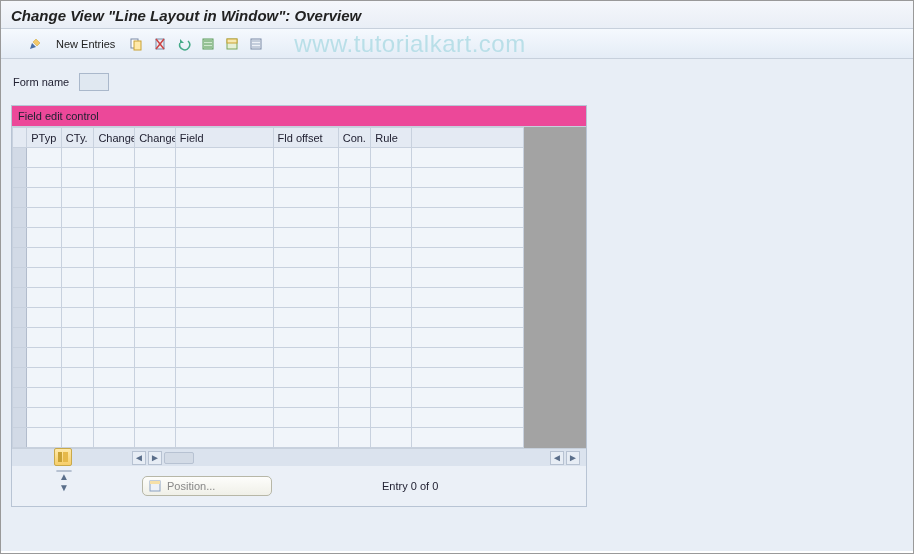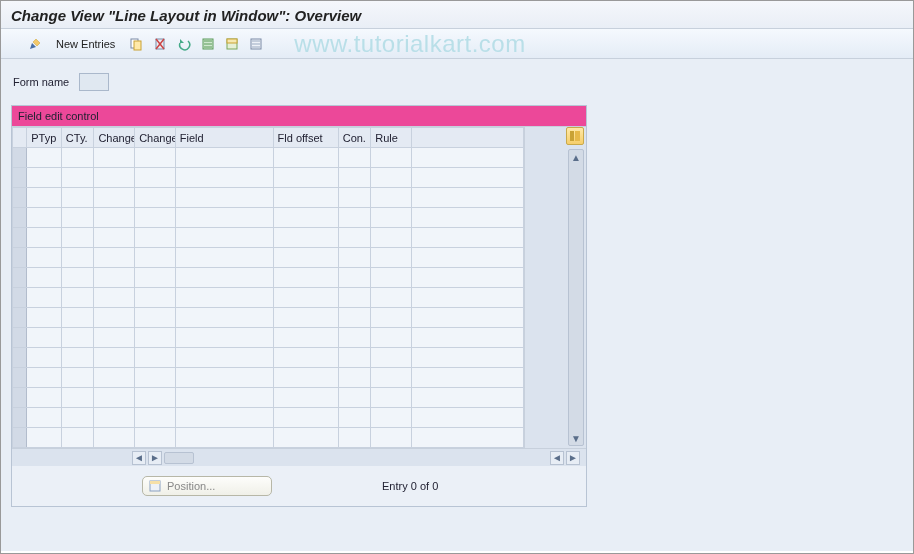--- a/index.html
+++ b/index.html
@@ -86,20 +86,21 @@
   .panel-title {
     padding: 4px 6px;
     color: #223;
     background: #ec4899;
     border-bottom: 1px solid #c7d0dc;
   }
   .grid-wrap {
     display: flex;
     background: #a3a3a3;
     position: relative;
+    flex-direction: column;
   }
   .grid-body {
     flex: 0 0 auto;
     width: 512px;
   }
   table.grid {
     border-collapse: collapse;
     width: 100%;
     table-layout: fixed;
   }

